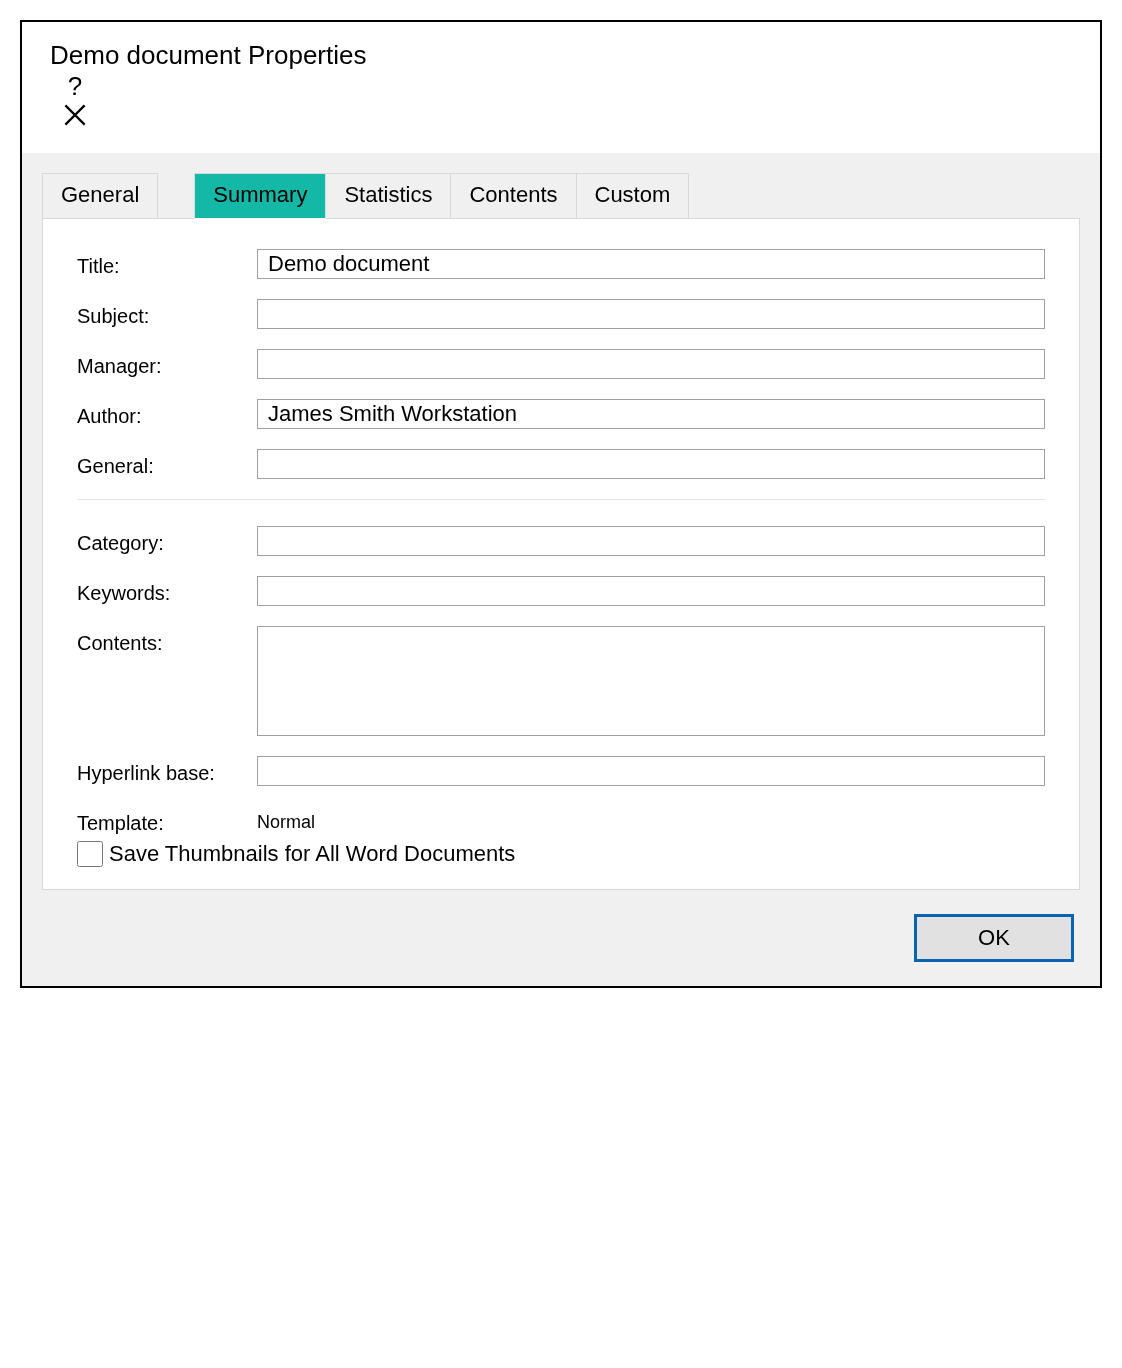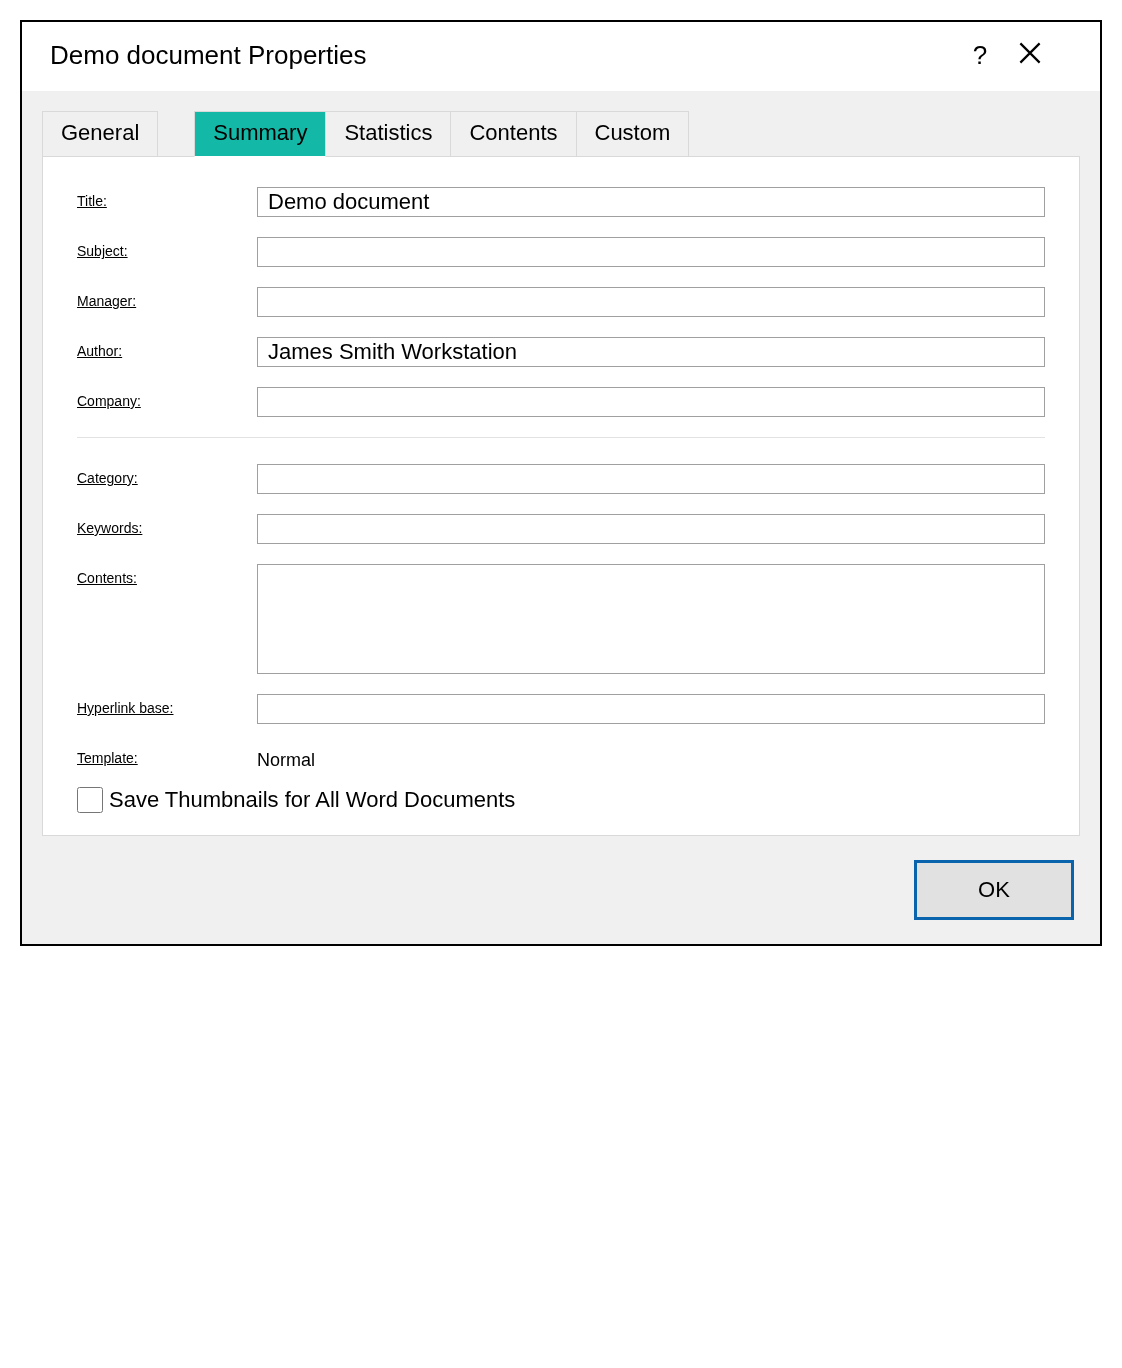--- a/index.html
+++ b/index.html
@@ -14,22 +14,23 @@
   .dialog {
     width: 1082px;
     border: 2px solid #000;
     background: #fff;
     display: flex;
     flex-direction: column;
   }
   .titlebar {
     display: flex;
     align-items: flex-start;
-    padding: 18px 45px 20px 28px;
-    background: #fff;
+    padding: 18px 27px 20px 28px;
+    background: #fff;
+    flex-direction: column;
   }
   .titlebar .title {
     flex: 1;
     font-size: 26px;
   }
   .titlebar .help-icon,
   .titlebar .close-icon {
     width: 50px;
     text-align: center;
     font-size: 26px;
@@ -73,22 +74,21 @@
     z-index: 1;
   }
   .form-row {
     display: flex;
     align-items: flex-start;
     margin-bottom: 20px;
   }
   .form-row .lbl {
     width: 180px;
     padding-top: 6px;
-    font-size: 14px;
-    text-decoration: underline;
+    font-size: 20px;
   }
   .form-row input[type="text"],
   .form-row textarea {
     flex: 1;
     border: 1px solid #a0a0a0;
     background: #fff;
     font-family: inherit;
     font-size: 22px;
     padding: 6px 10px;
     height: 30px;
@@ -121,21 +121,21 @@
   .check-row label { font-size: 22px; }
   .button-row {
     display: flex;
     justify-content: flex-end;
     gap: 30px;
     margin-top: 24px;
     padding-right: 6px;
   }
   .btn {
     min-width: 160px;
-    height: 60px;
+    height: 48px;
     background: #e1e1e1;
     border: 1px solid #adadad;
     font-family: inherit;
     font-size: 22px;
     cursor: pointer;
   }
   .btn.default {
     border: 3px solid #0a64ad;
     background: #e1e1e1;
   }
@@ -181,21 +181,21 @@
         <div class="lbl">Manager:</div>
         <input type="text" value="" style="">
       </div>
 
       <div class="form-row">
         <div class="lbl">Author:</div>
         <input type="text" value="James Smith Workstation" style="">
       </div>
 
       <div class="form-row">
-        <div class="lbl">Company:</div>
+        <div class="lbl">General:</div>
         <input type="text" value="" style="">
       </div>
 
       <hr class="divider">
 
       <div class="form-row">
         <div class="lbl">Category:</div>
         <input type="text" value="" style="">
       </div>
 
@@ -207,21 +207,21 @@
       <div class="form-row">
         <div class="lbl">Contents:</div>
         <textarea style=""></textarea>
       </div>
 
       <div class="form-row">
         <div class="lbl">Hyperlink base:</div>
         <input type="text" value="" style="">
       </div>
 
-      <div class="form-row" style="margin-bottom:16px;">
+      <div class="form-row" style="margin-bottom:6px;">
         <div class="lbl">Template:</div>
         <div class="static-val">Normal</div>
       </div>
 
       <div class="check-row">
         <input type="checkbox" id="chkThumb" style="">
         <label for="chkThumb">Save Thumbnails for All Word Documents</label>
       </div>
 
     </div>

